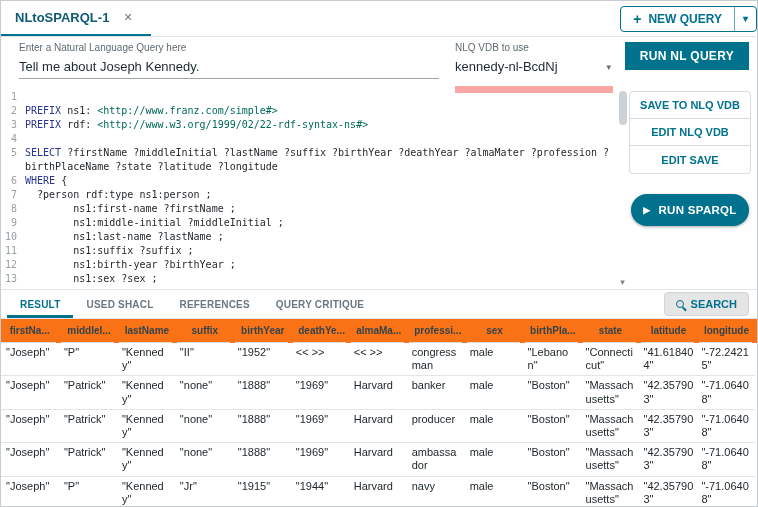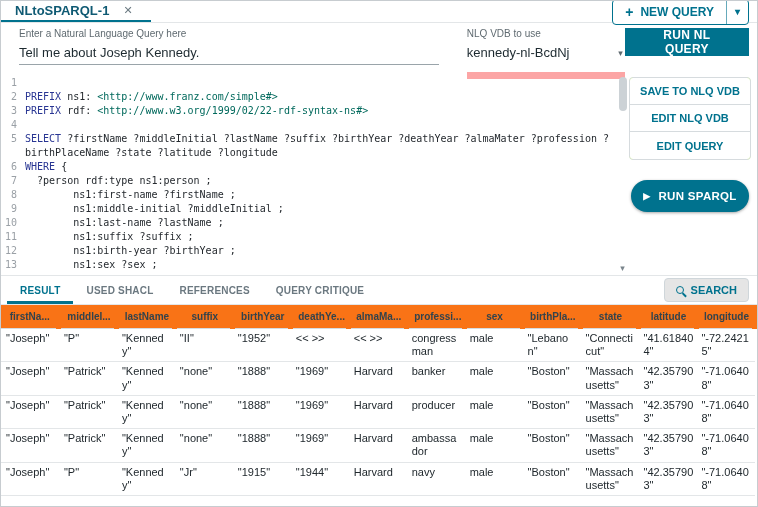--- a/index.html
+++ b/index.html
@@ -6,40 +6,40 @@
   *{ box-sizing:border-box; margin:0; padding:0; }
   html,body{ width:758px; height:507px; overflow:hidden; }
   body{
     font-family:"Liberation Sans", sans-serif;
     background:#ffffff;
     color:#21292e;
     border:1px solid #c7ccd0;
   }
 
   
-  .topbar{ height:22px; display:flex; align-items:center; justify-content:space-between;
-           border-bottom:1px solid #e3e6e8; padding-right:8px; }
+  .topbar{ height:36px; display:flex; align-items:center; justify-content:space-between;
+           border-bottom:1px solid #e3e6e8; }
   .doc-tab{ height:100%; display:flex; align-items:center; gap:14px; padding:0 18px 0 14px;
             border-bottom:2px solid var(--accent); cursor:pointer; }
   .doc-tab-label{ font-size:13px; font-weight:bold; color:#0f5a73; }
   .doc-tab-close{ font-size:11px; color:#6b7a82; }
   .new-query{ display:flex; align-items:stretch; border:1px solid var(--accent); border-radius:4px;
               color:var(--accent); font-weight:bold; font-size:12px; height:26px; background:#fff; }
   .nq-main{ display:flex; align-items:center; gap:7px; padding:0 12px; }
   .nq-plus{ font-size:14px; font-weight:bold; }
   .nq-divider{ width:1px; background:var(--accent); opacity:.6; }
   .nq-caret{ display:flex; align-items:center; padding:0 8px; font-size:10px; }
 
   
   .form-row{ display:flex; align-items:flex-start; padding:5px 8px 8px 18px; height:50px; }
   .field label{ display:block; font-size:10px; color:#5f6a70; margin-bottom:3px; }
   .nl-field{ width:420px; }
   .nl-field input{ width:100%; border:none; border-bottom:1px solid #9aa4aa; outline:none;
                    font-family:"Liberation Sans",sans-serif; font-size:13px; color:#1d2a30; padding:3px 0 4px 0; }
-  .vdb-field{ width:158px; margin-left:28px; }
+  .vdb-field{ width:158px; margin-left:16px; }
   .select{ display:flex; justify-content:space-between; align-items:center;
            border-bottom:7px solid #fca5a5; font-size:13px; color:#1d2a30; padding:3px 2px 12px 0; cursor:pointer; }
   .select .caret{ font-size:9px; color:#5f6a70; }
   .run-nl{ margin-left:auto; background:var(--accent); color:#fff; border:none; border-radius:0;
            font-family:inherit; font-weight:bold; font-size:12px; letter-spacing:.3px;
            height:28px; padding:0 15px; margin-bottom:2px; cursor:pointer; }
 
   
   .main-row{ display:flex; height:202px; }
   .editor{ flex:1; position:relative; padding:3px 14px 3px 0; overflow:hidden; }
@@ -177,21 +177,21 @@
       </div>
     <div class="ed-scrollbar">
       <div class="ed-thumb"></div>
       <div class="ed-down">▾</div>
     </div>
   </div>
   <div class="side">
     <div class="btn-stack">
       <button class="side-btn">SAVE TO NLQ VDB</button>
       <button class="side-btn">EDIT NLQ VDB</button>
-      <button class="side-btn">EDIT QUERY</button>
+      <button class="side-btn">EDIT SAVE</button>
     </div>
     <button class="run-sparql">
       <span class="play-ic">▶</span>
       <span>RUN SPARQL</span>
     </button>
   </div>
 </div>
 
 <div class="res-tabs">
   <div class="rtab active">RESULT</div>

